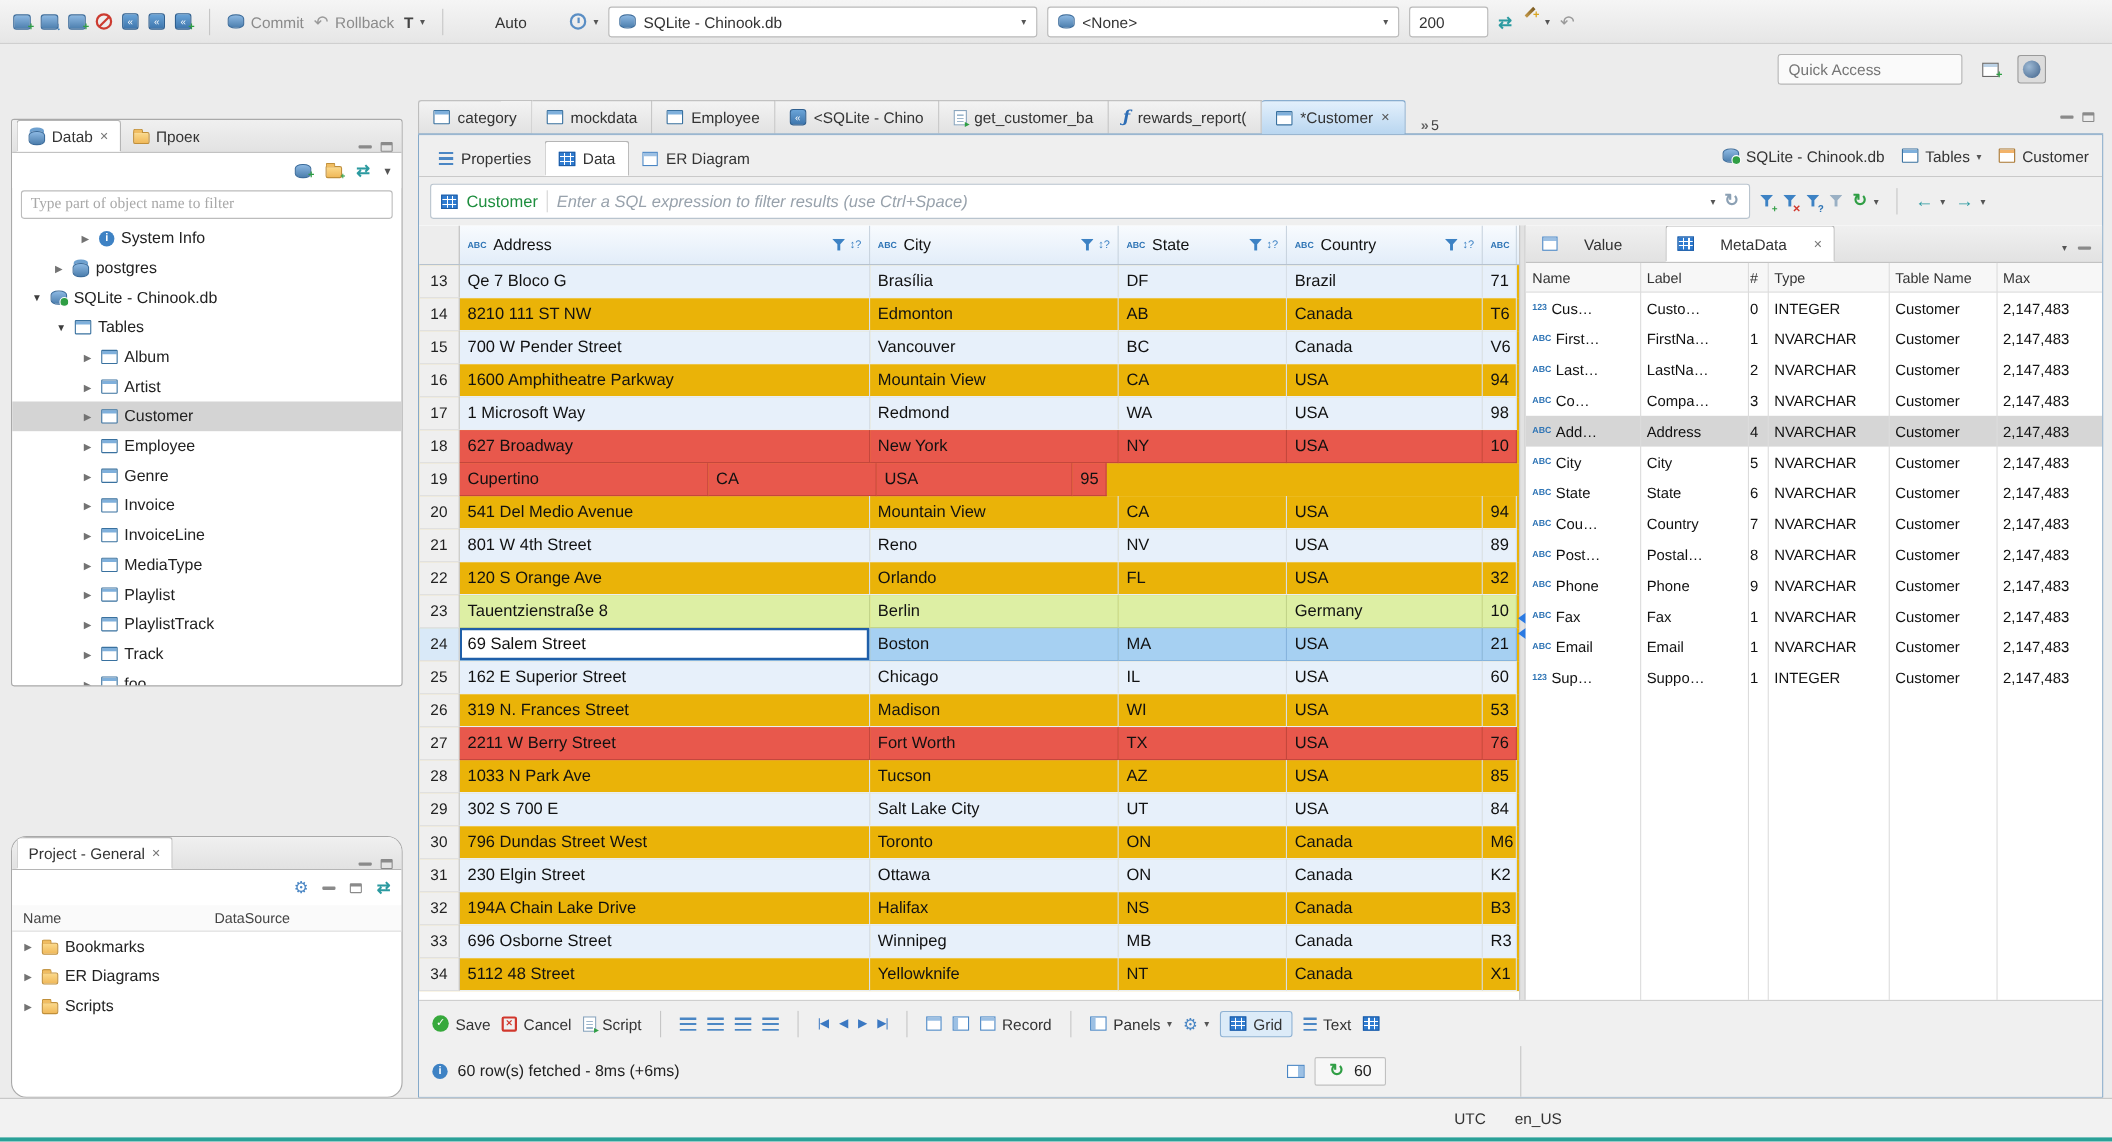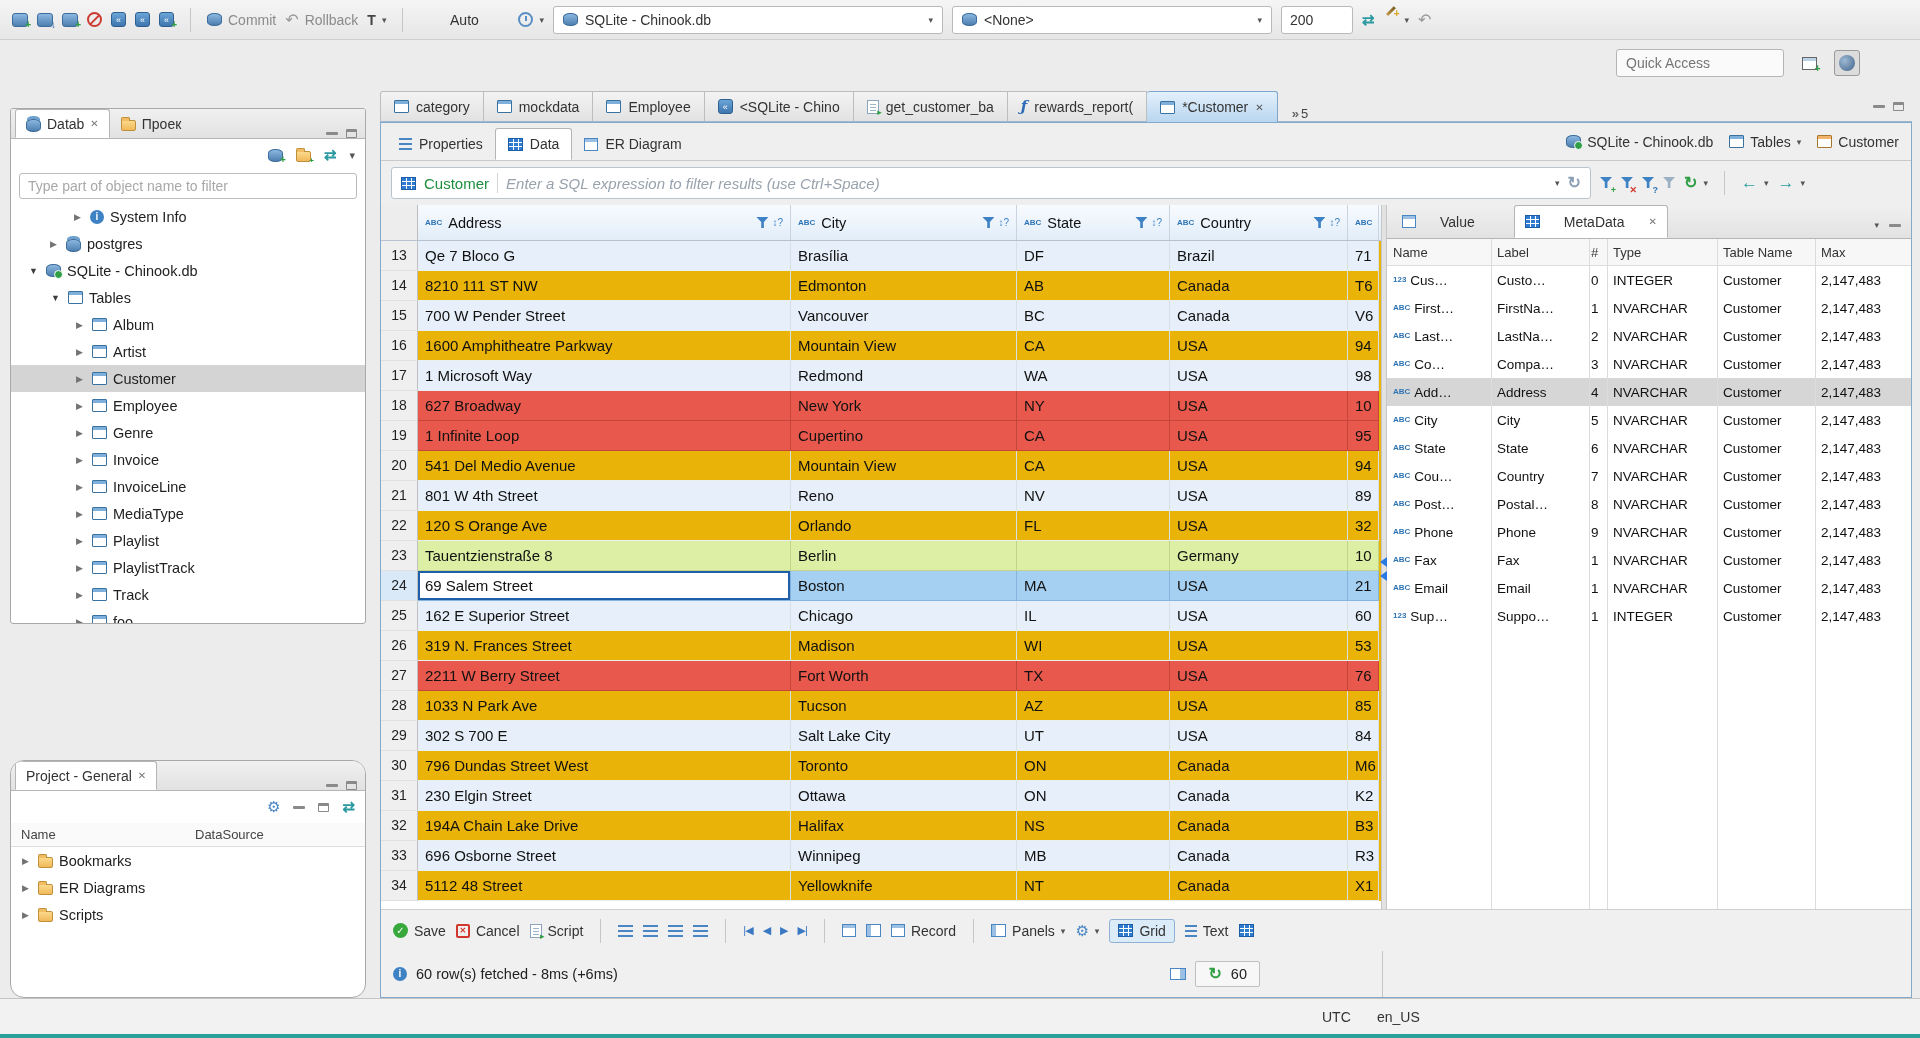--- a/index.html
+++ b/index.html
@@ -98,21 +98,21 @@
 .ic-beaver{width:16px;height:16px;border-radius:50%;background:radial-gradient(circle at 35% 35%,#9db9d4,#40628a);}
 
 
 .panel{position:absolute;background:#fff;border:1px solid #a9a9a9;border-radius:3px;overflow:hidden;}
 .ptabs{height:30px;background:linear-gradient(#f0f0f0,#e2e2e2);border-bottom:1px solid #b5b5b5;display:flex;align-items:flex-end;padding-left:4px;}
 .ptab{height:29px;display:flex;align-items:center;gap:6px;padding:0 10px;font-size:14px;color:#333;border:1px solid transparent;}
 .ptab.active{background:#fff;border-color:#b5b5b5;border-bottom-color:#fff;border-radius:3px 3px 0 0;}
 .pclose{font-size:10px;color:#777;}
 .pclose::before{content:"✕";}
 .ptoolbar{height:32px;display:flex;align-items:center;justify-content:flex-end;gap:13px;padding:0 10px;background:#fff;}
-.navfilter{margin:2px 8px 4px 8px;width:calc(100% - 16px);height:26px;border:1px solid #bcbcbc;border-radius:3px;padding:0 8px;background:#fff;}
+.navfilter{margin:2px 8px 4px 8px;width:calc(100% - 16px);height:26px;border:1px solid #bcbcbc;border-radius:3px;padding:0 8px;background:#fff;font-family:Liberation Serif, serif;}
 .navfilter::placeholder{color:#a8a8a8;}
 .tree{overflow:hidden;height:563px;}
 .titem{height:27px;display:flex;align-items:center;gap:6px;font-size:14.5px;color:#222;white-space:nowrap;}
 .titem.sel{background:#d4d4d4;}
 .pcolhead{height:24px;display:flex;align-items:center;border-bottom:1px solid #ddd;background:#fafafa;font-size:13px;color:#444;}
 .pcolhead .c1{padding-left:10px;width:184px;}
 .pitem{height:27px;display:flex;align-items:center;gap:6px;font-size:14.5px;padding-left:8px;}
 
 
 .editor{position:absolute;left:380px;top:92px;width:1532px;height:906px;}
@@ -620,21 +620,20 @@
               <div class="grow red">
                 <div class="rn">18</div>
                 <div class="gc c0">627 Broadway</div>
                 <div class="gc c1">New York</div>
                 <div class="gc c2">NY</div>
                 <div class="gc c3">USA</div>
                 <div class="gc c4">10</div>
               </div>
               <div class="grow red">
                 <div class="rn">19</div>
-                <div class="gc c0">1 Infinite Loop</div>
                 <div class="gc c1">Cupertino</div>
                 <div class="gc c2">CA</div>
                 <div class="gc c3">USA</div>
                 <div class="gc c4">95</div>
               </div>
               <div class="grow ">
                 <div class="rn">20</div>
                 <div class="gc c0">541 Del Medio Avenue</div>
                 <div class="gc c1">Mountain View</div>
                 <div class="gc c2">CA</div>

